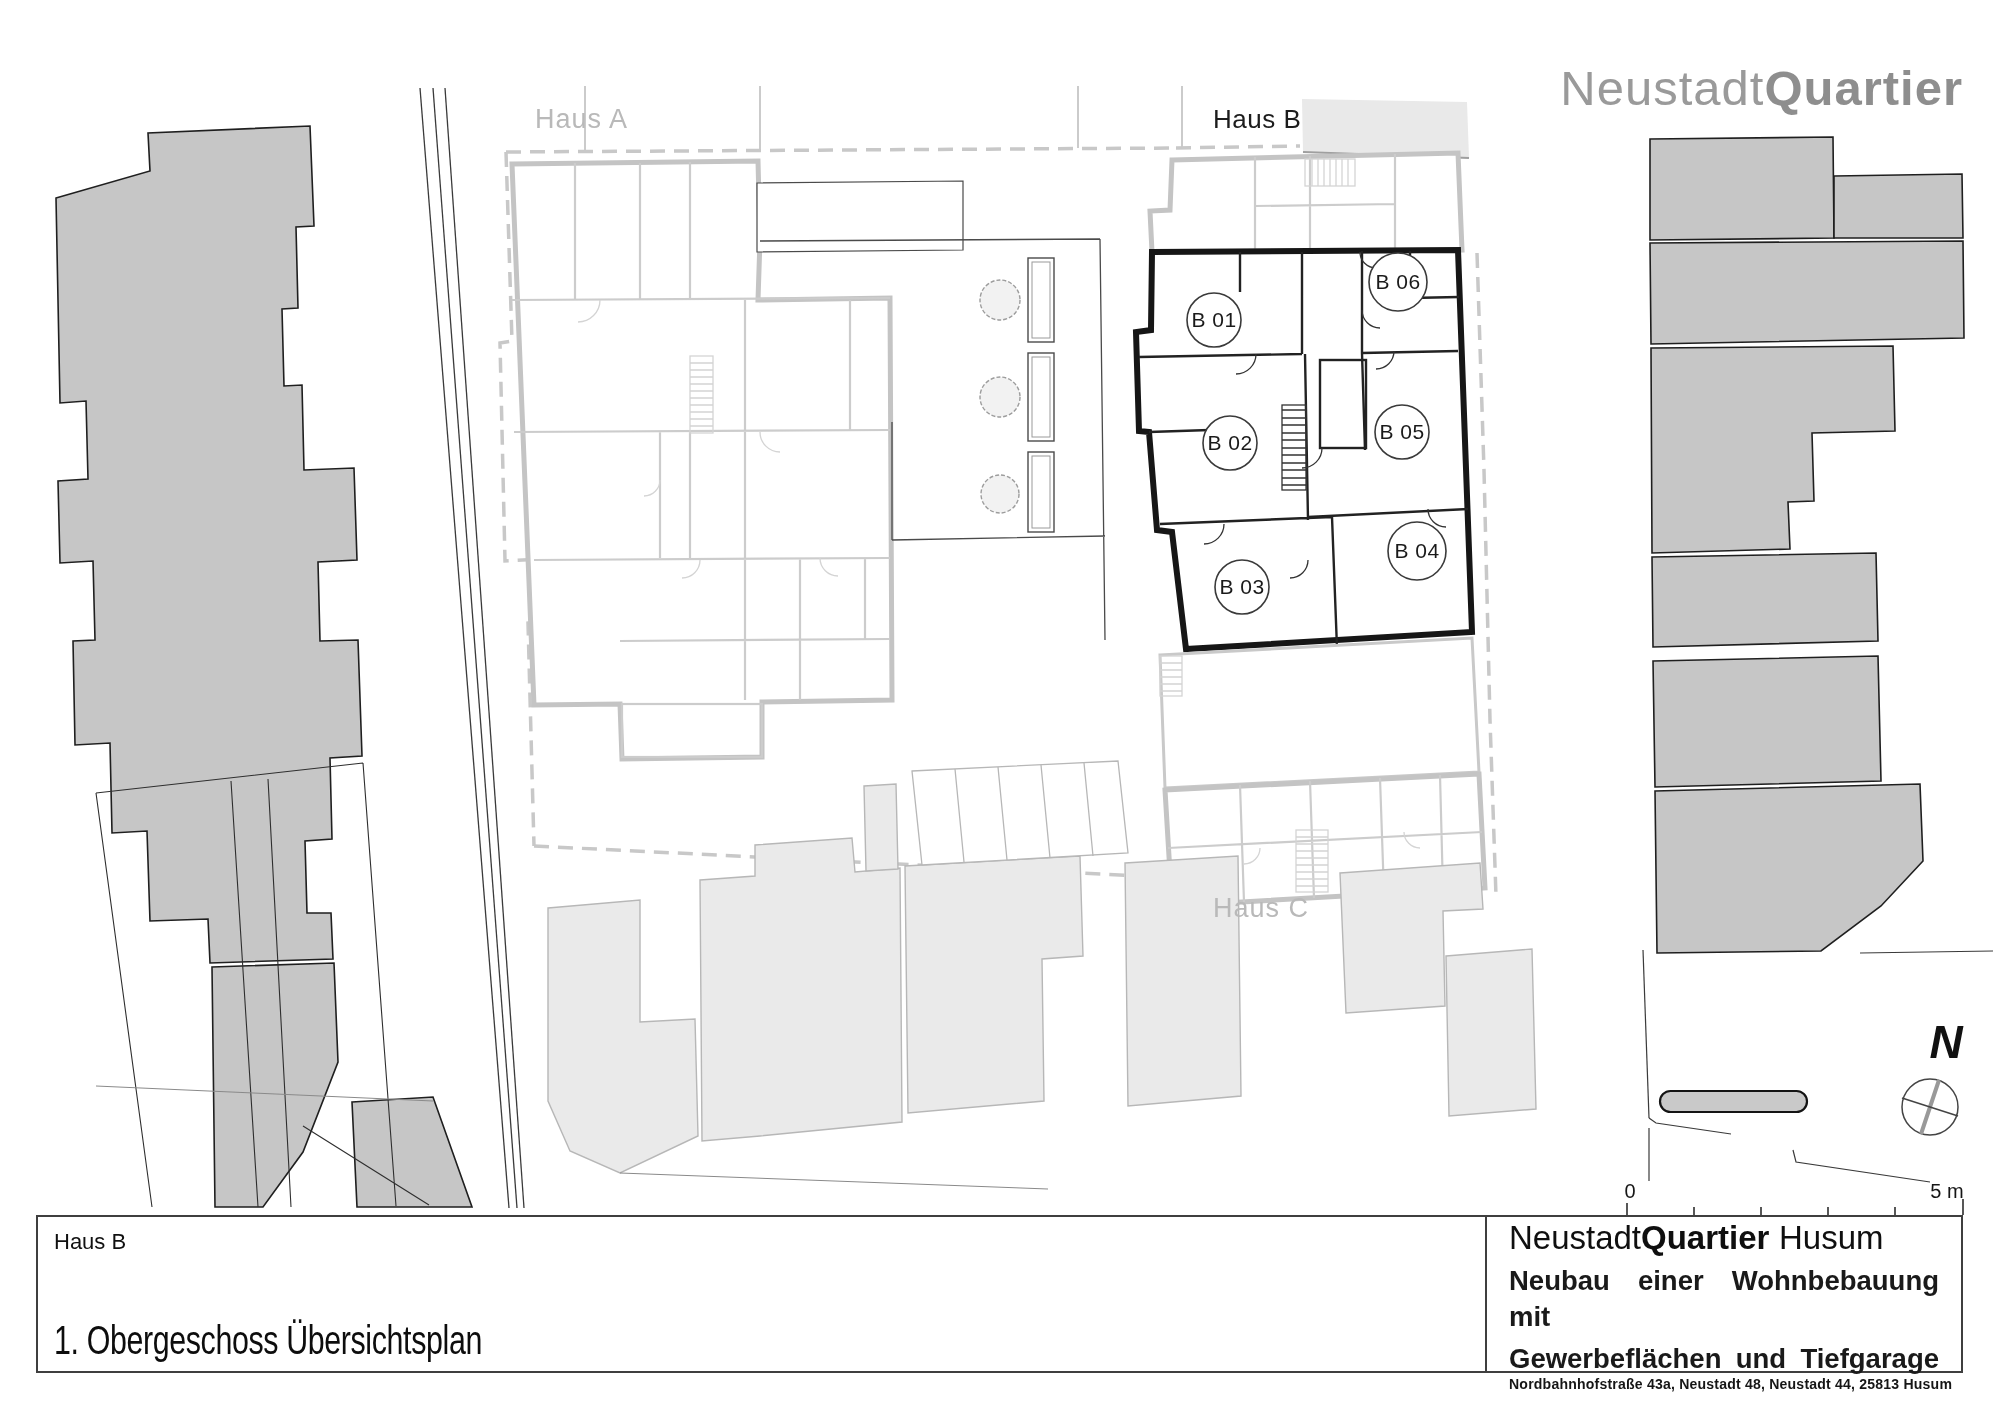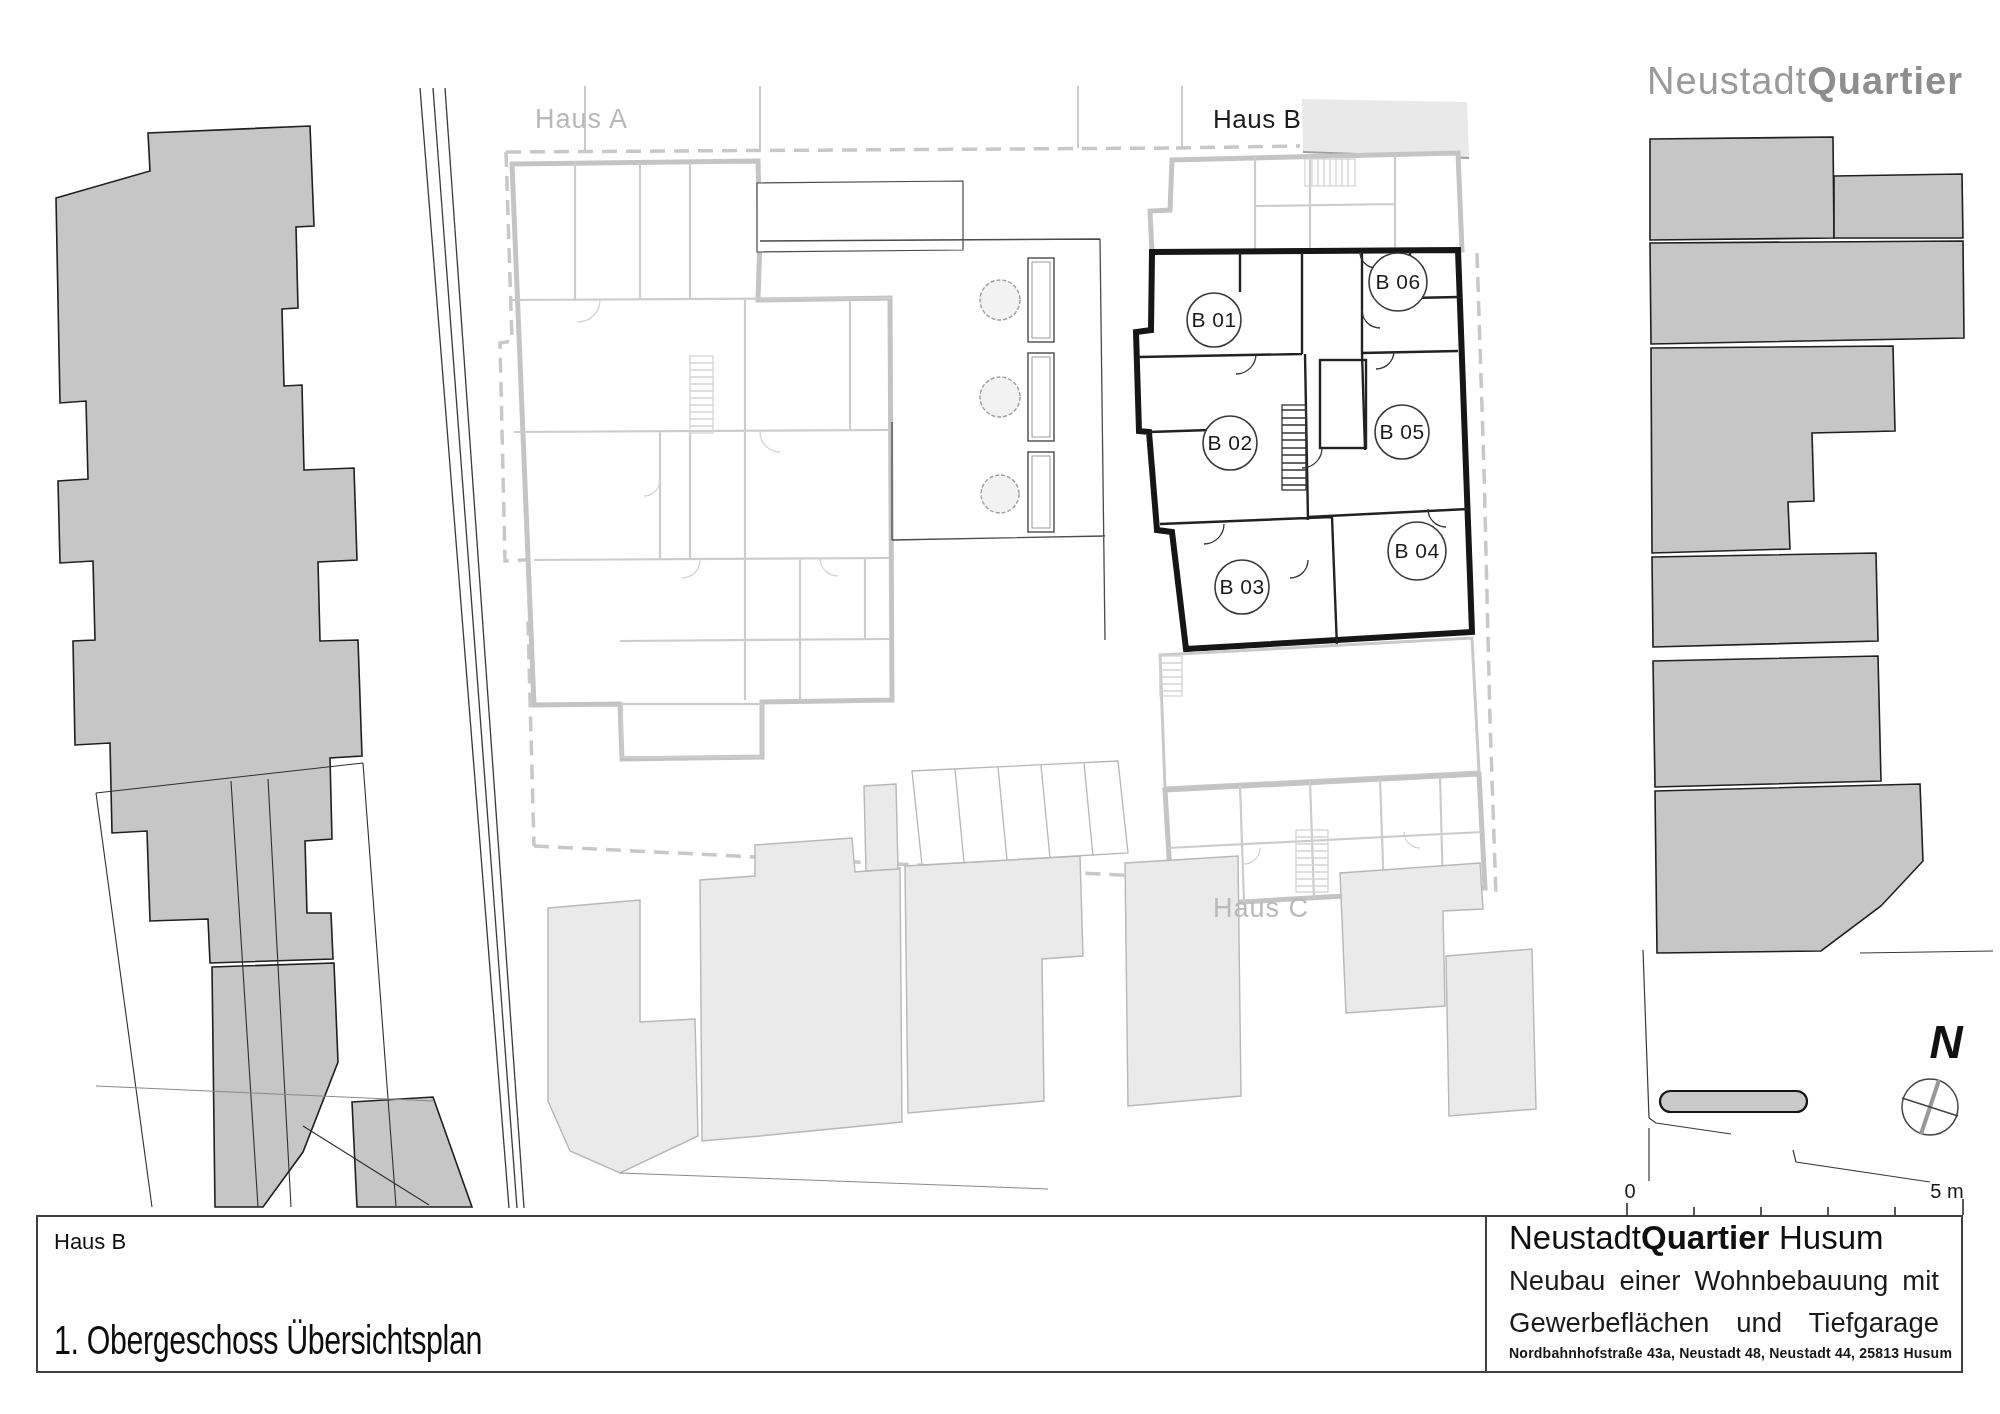--- a/index.html
+++ b/index.html
@@ -36,34 +36,34 @@
   .badge-text{font-family:"Liberation Sans", sans-serif;font-size:21px;fill:#1a1a1a;text-anchor:middle;letter-spacing:.5px;}
   .maplabel{font-family:"Liberation Sans", sans-serif;font-size:27px;fill:var(--gray_label);letter-spacing:1px;}
   .maplabel-dark{font-family:"Liberation Sans", sans-serif;font-size:26px;fill:#1c1c1c;letter-spacing:.5px;}
   .north-n{font-family:"Liberation Sans", sans-serif;font-size:46px;font-weight:bold;font-style:italic;fill:#111;text-anchor:middle;}
   .compass{fill:none;stroke:#444;stroke-width:1.5;}
   .compass-thick{fill:none;stroke:#999;stroke-width:4;}
   .pill{fill:#c9c9c9;stroke:#141414;stroke-width:2.2;}
   .tick{fill:none;stroke:#2f2f2f;stroke-width:1.6;}
   .scale-text{font-family:"Liberation Sans", sans-serif;font-size:20px;fill:#161616;text-anchor:middle;}
   
-  #logo{position:absolute;top:60px;right:37px;font-size:38px;letter-spacing:1px;color:var(--logo_gray);white-space:nowrap;}
+  #logo{position:absolute;top:60px;right:37px;font-size:49px;letter-spacing:1px;color:var(--logo_gray);white-space:nowrap;}
   #logo .bold{font-weight:bold;color:#8e8e8e;}
   
   #titleblock{position:absolute;left:36px;top:1215px;width:1927px;height:158px;border:2px solid #3f3f3f;
     display:flex;background:#fff;box-sizing:border-box;}
   .tb-left{flex:1;position:relative;border-right:2px solid #3f3f3f;}
   .tb-house{position:absolute;top:12px;left:16px;font-size:22px;color:#111;}
   .tb-title{position:absolute;bottom:8px;left:16px;font-size:40px;color:#0d0d0d;white-space:nowrap;
     letter-spacing:-.5px;transform:scaleX(.76);transform-origin:left bottom;}
   .tb-right{width:474px;padding:1px 22px 10px 22px;box-sizing:border-box;display:flex;flex-direction:column;}
   .tb-name{font-size:34px;color:#0f0f0f;white-space:nowrap;transform:scaleX(.97);transform-origin:left top;}
   .tb-name .bold{font-weight:bold;}
   .tb-name .gap{display:inline-block;width:10px;}
-  .tb-sub{font-size:27.5px;color:#1a1a1a;text-align:justify;text-align-last:justify;line-height:1.3;margin-top:6px;}
+  .tb-sub{font-size:27.5px;color:#1a1a1a;text-align:justify;text-align-last:justify;line-height:1.3;margin-top:6px;font-weight:bold;}
   .tb-addr{font-size:14.5px;font-weight:bold;color:#161616;margin-top:auto;white-space:nowrap;
     letter-spacing:.2px;transform:scaleX(.97);transform-origin:left bottom;}
 </style>
 </head>
 <body>
 
 <div id="canvas">
 
   <svg width="2000" height="1414" viewBox="0 0 2000 1414">
 

